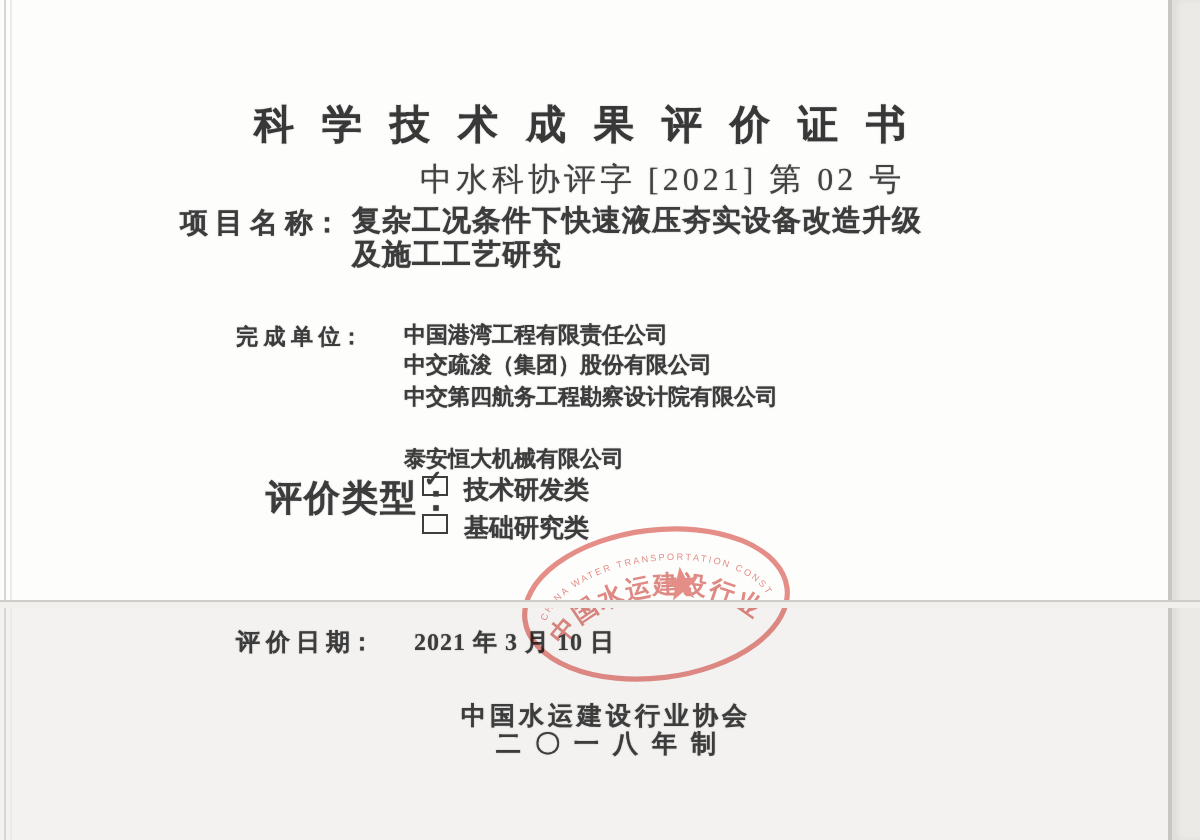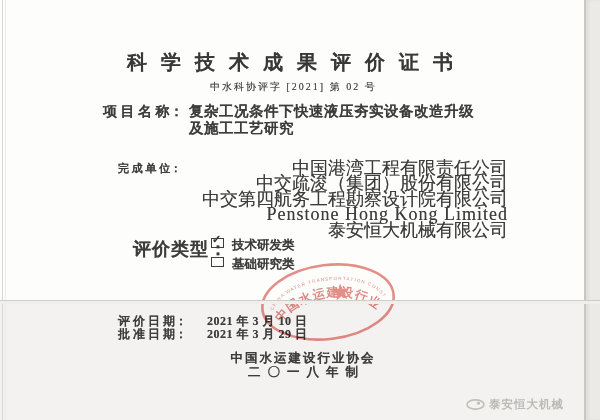--- a/index.html
+++ b/index.html
@@ -9,30 +9,30 @@
   
   .edge-left1{position:absolute;left:2px;top:0;width:1px;height:420px;background:#d7d6d3;}
   .edge-left2{position:absolute;left:5px;top:0;width:1px;height:420px;background:#ecebe8;}
   .edge-right-strip{position:absolute;right:0;top:0;width:14px;height:420px;background:#eceae7;
        border-left:2px solid #c9c7c3;box-shadow:inset 3px 0 3px rgba(0,0,0,.05);}
   .edge-bottom-strip{position:absolute;left:0;bottom:0;width:600px;height:3px;background:#f0efec;
        border-top:1px solid #cfcdc9;}
   .txt{color:#3c3c3c;text-shadow:0 0 .6px rgba(55,55,55,.55);}
   .title{position:absolute;left:0;top:49px;width:580px;text-align:center;
        font-size:20px;font-weight:bold;letter-spacing:14px;text-indent:14px;color:#383838;}
-  .docnum{position:absolute;left:210px;top:80px;font-size:10px;letter-spacing:2px;color:#424242;}
+  .docnum{position:absolute;left:210px;top:80px;font-size:16px;letter-spacing:2px;color:#424242;}
   .row{position:absolute;white-space:nowrap;}
   .lbl{display:inline-block;font-weight:bold;vertical-align:top;}
-  .project{left:103px;top:103px;}
+  .project{left:90px;top:103px;}
   .project .lbl{width:86px;font-size:14px;}
   .project .val{display:inline-block;width:300px;white-space:normal;
        font-size:14.5px;font-weight:bold;line-height:17px;letter-spacing:.5px;}
   .completers{left:118px;top:161px;}
   .completers .lbl{width:84px;font-size:11px;}
-  .completers .list{display:inline-block;font-size:18px;font-weight:400;line-height:15.4px;text-align:right;}
+  .completers .list{display:inline-block;font-size:11px;font-weight:700;line-height:15.4px;}
   .latin{letter-spacing:1px;}
   .evaltype-label{left:133px;top:237px;font-size:18px;font-weight:bold;letter-spacing:1px;}
   .opt{position:absolute;font-size:12.5px;font-weight:bold;}
   .cb{display:inline-block;width:11px;height:8px;border:1.5px solid #3e3e3e;
       position:relative;margin-right:8px;vertical-align:1px;}
   .cb .mark{position:absolute;left:0px;top:-6px;font-size:11px;font-style:normal;font-weight:bold;}
   .detail-row{position:absolute;left:118px;font-size:12px;font-weight:bold;white-space:nowrap;}
   .detail-row .dlabel{display:inline-block;width:89px;}
   .detail-row .dvalue{letter-spacing:.5px;}
   .footer{position:absolute;left:0;width:606px;text-align:center;font-weight:600;}
@@ -56,64 +56,54 @@
 
   <div class="row project txt">
     <span class="lbl">项 目 名 称：</span><span class="val"><span>复杂工况条件下快速液压夯实设备改造升级</span><br><span>及施工工艺研究</span></span>
   </div>
 
   <div class="row completers txt">
     <span class="lbl">完 成 单 位：</span><span class="list">
       <span>中国港湾工程有限责任公司</span><br>
       <span>中交疏浚（集团）股份有限公司</span><br>
       <span>中交第四航务工程勘察设计院有限公司</span><br>
-      <span class="latin">Penstone Hong Kong Limited</span><br>
+      <br>
       <span>泰安恒大机械有限公司</span>
     </span>
   </div>
 
   <div class="row evaltype-label txt">评价类型：</div>
 
   <span class="opt txt" style="left:211px;top:237px">
     <span class="cb"><i class="mark">✓</i></span><span>技术研发类</span>
   </span>
 
 
   <span class="opt txt" style="left:211px;top:256px">
     <span class="cb"><i class="mark"></i></span><span>基础研究类</span>
   </span>
 
   <div class="detail-row txt" style="top:313px">
     <span class="dlabel">评 价 日 期：</span><span class="dvalue">2021 年 3 月 10 日</span>
-  </div>
-  <div class="detail-row txt" style="top:326px">
-    <span class="dlabel">批 准 日 期：</span><span class="dvalue">2021 年 3 月 29 日</span>
   </div>
 
   <svg class="stamp" width="152" height="90" viewBox="0 0 152 90">
     <g opacity="0.62" transform="rotate(-7 76 45)">
       <ellipse cx="76" cy="45" rx="66" ry="37" fill="none" stroke="#d84a42" stroke-width="2.6"></ellipse>
       <path id="ringPath" d="M 20,48 A 57,30 0 0 1 132,48" fill="none"></path>
       <text font-size="4.6" fill="#d84a42" letter-spacing="1.1" font-family="Liberation Sans, sans-serif">
         <textPath href="#ringPath" startOffset="1%">CHINA WATER TRANSPORTATION CONSTRUCTION INDUSTRY ASSOCIATION</textPath>
       </text>
       <path id="cnPath" d="M 26,62 A 53,33 0 0 1 126,62" fill="none"></path>
       <text font-size="12.5" font-weight="bold" fill="#cf433c" letter-spacing="1">
         <textPath href="#cnPath" startOffset="2%">中国水运建设行业协会</textPath>
       </text>
       <polygon fill="#d84a42" points="90,28 92.2,33.9 98.6,34.2 93.6,38.2 95.3,44.3 90,40.8 84.7,44.3 86.4,38.2 81.4,34.2 87.8,33.9"></polygon>
     </g>
   </svg>
 
   <div class="footer issuer txt">中国水运建设行业协会</div>
   <div class="footer edition txt">二〇一八年制</div>
 
-  <div class="watermark">
-    <svg width="19" height="13" viewBox="0 0 19 13">
-      <ellipse cx="9.5" cy="6.5" rx="8.5" ry="4.6" fill="none" stroke="#c3c0bc" stroke-width="1.6"></ellipse>
-      <circle cx="12.5" cy="5.2" r="1.6" fill="#c3c0bc"></circle>
-    </svg>
-    <span class="wm-text" style="color: rgb(189, 186, 182);">泰安恒大机械</span>
-  </div>
 
   <div class="edge-right-strip"></div>
   <div class="edge-bottom-strip"></div>
 </div>
 
 </body></html>

